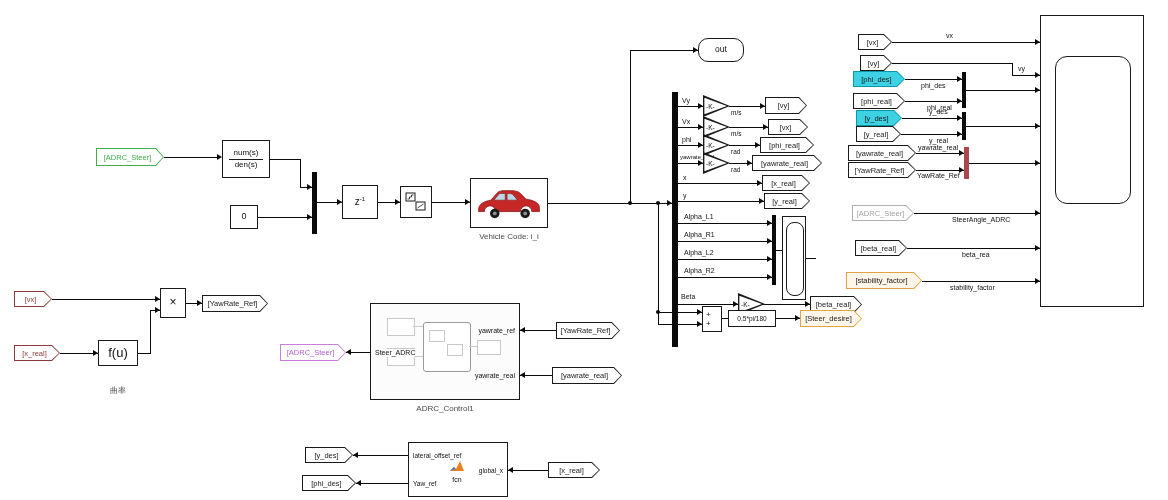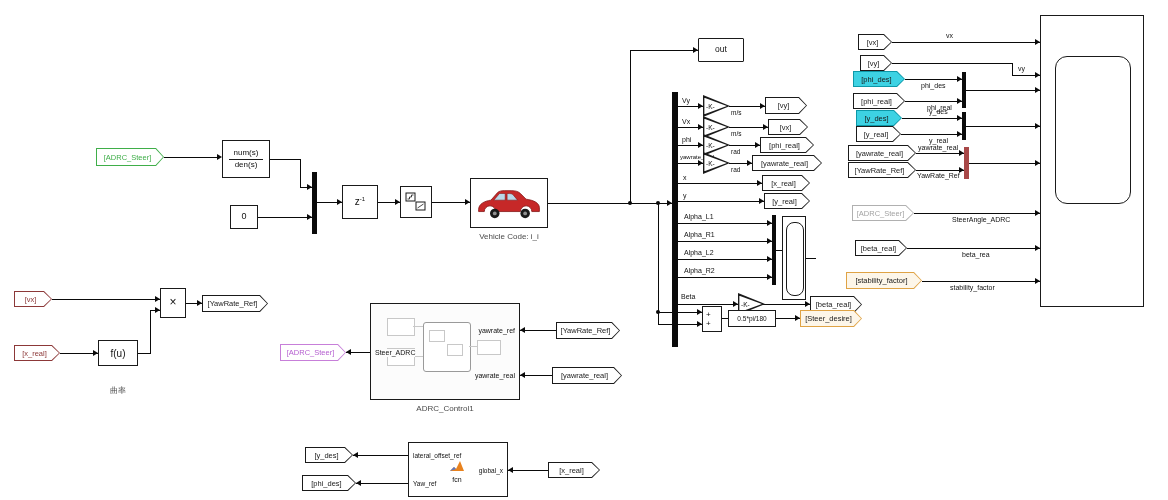--- a/index.html
+++ b/index.html
@@ -198,21 +198,21 @@
       <path d="M25 10 l-6 7 h12 v-7 z" fill="#b9d7e8" stroke="#7f1010" stroke-width="0.6"></path>
       <path d="M33 10 v7 h11 l-5 -6 c-1 -0.8 -2.5 -1 -6 -1 z" fill="#b9d7e8" stroke="#7f1010" stroke-width="0.6"></path>
       <circle cx="20" cy="31" r="5" fill="#1a1a1a"></circle>
         <circle cx="20" cy="31" r="2" fill="#909090"></circle>
       <circle cx="52" cy="31" r="5" fill="#1a1a1a"></circle>
         <circle cx="52" cy="31" r="2" fill="#909090"></circle>
     </svg>
   </div>
   <div class="cap" style="left:450px;top:232px;width:118px">Vehicle Code: i_i</div>
 
-  <div class="blk" style="left:698px;top:38px;width:46px;height:24px;border-radius:1px;font-size:8.5px">
+  <div class="blk" style="left:698px;top:38px;width:46px;height:24px;border-radius:10px;font-size:8.5px">
     <span>out</span>
   </div>
 
   <div class="bar" style="left:672px;top:92px;width:6px;height:255px"></div>
 
   <span class="lbl" style="left:682px;top:97px">Vy</span>
   <span class="lbl" style="left:682px;top:118px">Vx</span>
   <span class="lbl" style="left:682px;top:136px">phi</span>
   <span class="lbl" style="left:680px;top:154px;font-size:6px">yawrate_real</span>
   <span class="lbl" style="left:683px;top:174px">x</span>
@@ -391,21 +391,21 @@
     <span class="t">[vx]</span>
   </div>
   <div class="tag" style="left:14px;top:345px;width:46px;height:16px;--bc:#8c3838;--tc:#8c3838">
     <i class="b"></i>
       <i class="f"></i>
     <span class="t">[x_real]</span>
   </div>
   <div class="blk" style="left:160px;top:288px;width:26px;height:30px;font-size:12px">
     <span>×</span>
   </div>
-  <div class="blk" style="left:98px;top:340px;width:40px;height:26px;font-size:10px">
+  <div class="blk" style="left:98px;top:340px;width:40px;height:26px;font-size:13px">
     <span>f(u)</span>
   </div>
   <div class="cap" style="left:103px;top:385px;width:30px">曲率</div>
   <div class="tag" style="left:202px;top:295px;width:66px;height:17px">
     <i class="b"></i>
       <i class="f"></i>
     <span class="t">[YawRate_Ref]</span>
   </div>
 
   <div class="blk" style="left:370px;top:303px;width:150px;height:97px;border-width:1.5px;background:#fcfcfc">

